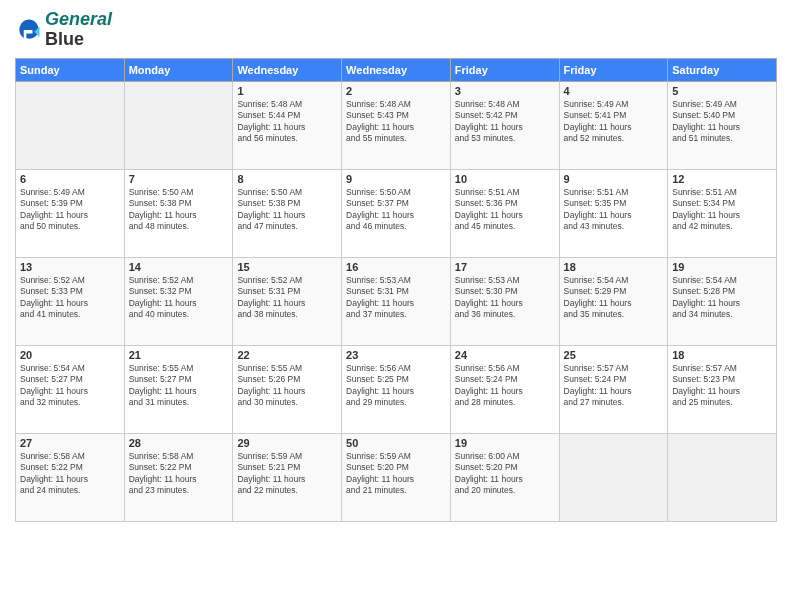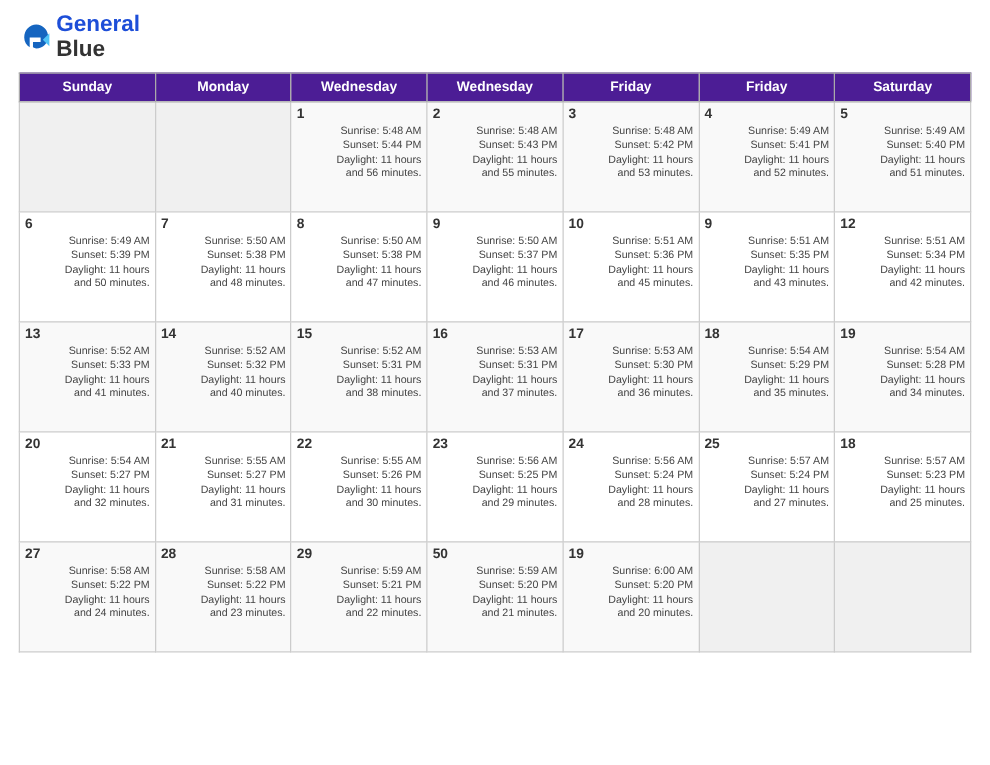--- a/index.html
+++ b/index.html
@@ -25,21 +25,22 @@
       display: flex;
       align-items: center;
     }
     .logo-text {
       font-size: 18px;
       font-weight: bold;
       color: #333;
       line-height: 1.1;
     }
     .logo-text span {
-      color: #1d4ed8;
+      color: #0f766e;
+      font-style: italic;
     }
     .logo-icon {
       width: 28px;
       height: 28px;
       margin-right: 2px;
     }
     .title-block {
       text-align: right;
     }
     .month-title {
@@ -50,26 +51,26 @@
     .subtitle {
       font-size: 14px;
       color: #555;
     }
     table {
       width: 100%;
       border-collapse: collapse;
       table-layout: fixed;
     }
     thead tr th {
-      background-color: #4c1d95;
+      background-color: #3b82f6;
       color: #fff;
       font-size: 11px;
       font-weight: bold;
       padding: 5px 4px;
-      text-align: center;
+      text-align: left;
       border: 1px solid #aaa;
     }
     tbody tr td {
       vertical-align: top;
       border: 1px solid #ccc;
       padding: 3px 4px;
       font-size: 9px;
       color: #333;
       height: 88px;
       background: #fff;
@@ -80,21 +81,20 @@
     .day-num {
       font-size: 11px;
       font-weight: bold;
       display: block;
       margin-bottom: 2px;
     }
     .day-info {
       font-size: 8.5px;
       line-height: 1.35;
       color: #444;
-      text-align: right;
     }
     td.empty {
       background: #f0f0f0 !important;
     }
   </style>
 </head>
 <body>
 
 <div class="page">
   <div class="header">

